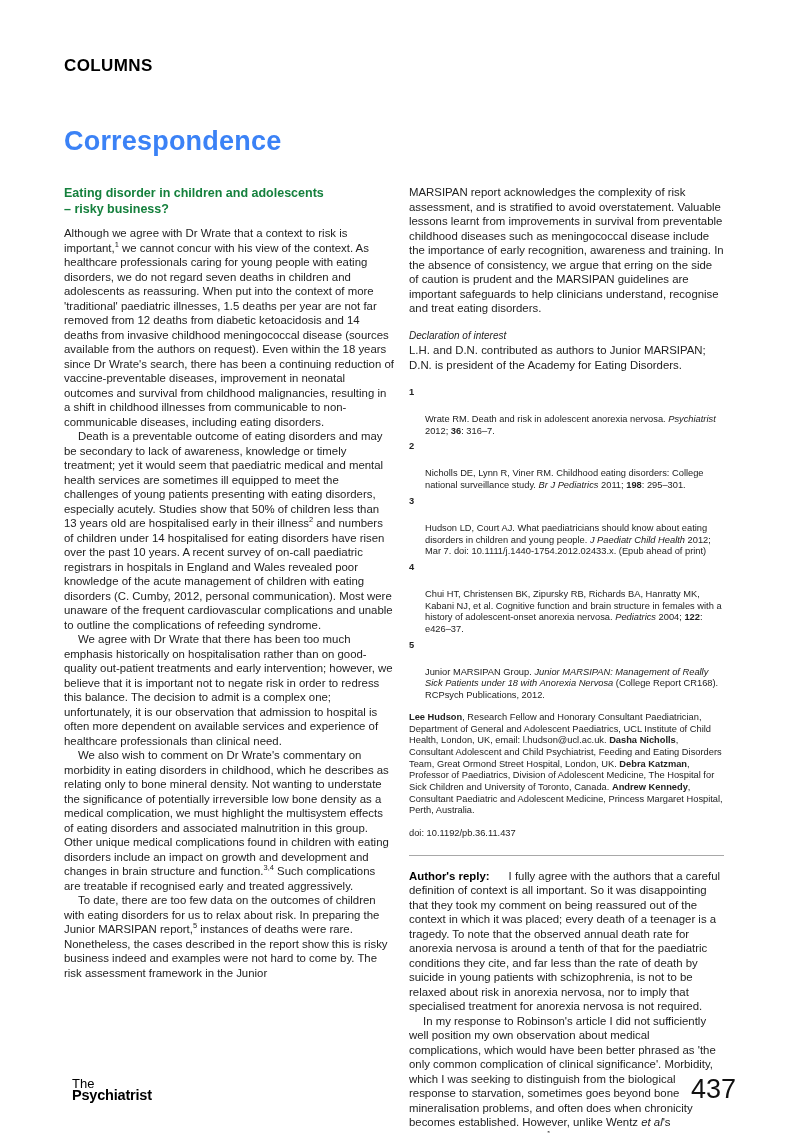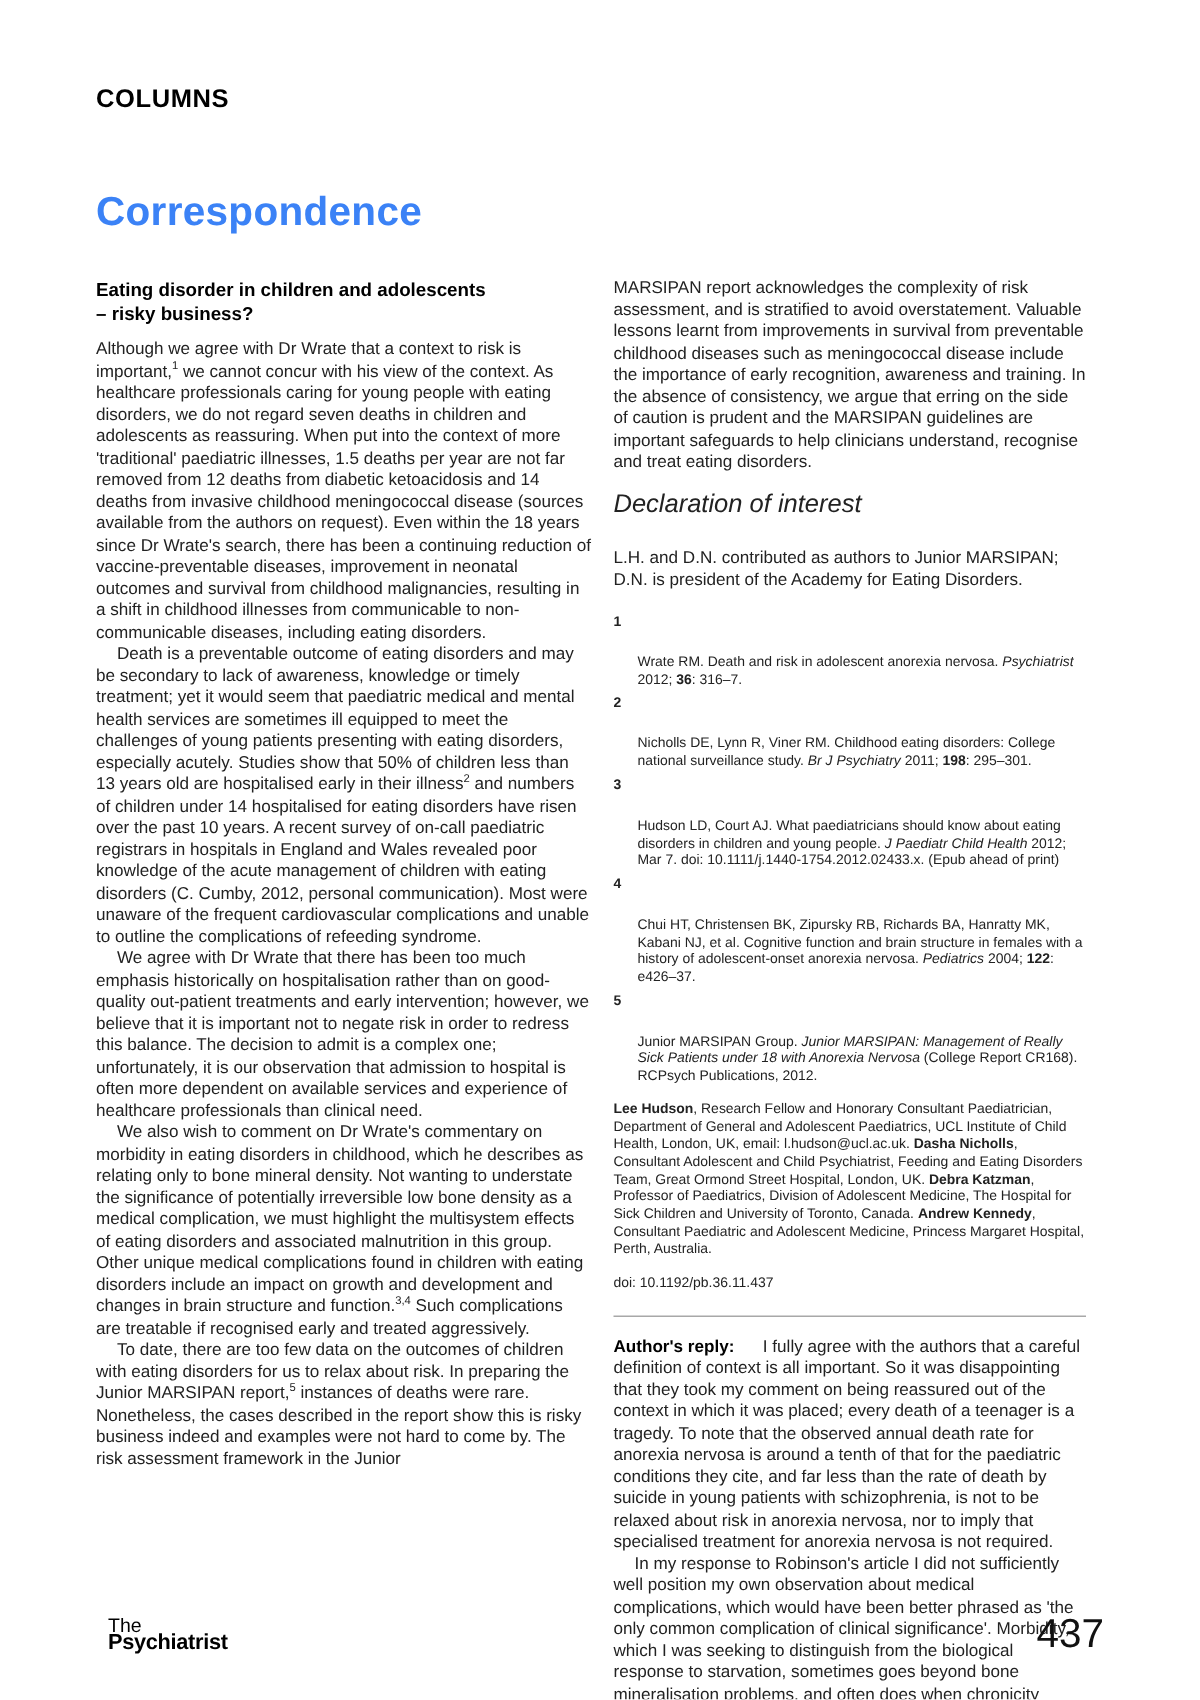--- a/index.html
+++ b/index.html
@@ -8,28 +8,28 @@
     position:relative; width:800px; height:1133px; margin:0 auto;
     background:#ffffff; color:#1c1c1c; overflow:hidden;
     font-family:"Liberation Sans", sans-serif;
   }
   .content { position:absolute; left:64px; right:68px; top:0; }
   .section-label { margin-top:56px; font-size:17px; font-weight:bold; letter-spacing:.4px; color:#000; }
   .page-title { margin-top:50px; font-size:27px; font-weight:bold; color:#3b82f6; letter-spacing:.2px; }
   .columns { display:flex; gap:15px; margin-top:28px; }
   .col-left { width:330px; flex:none; }
   .col-right { width:315px; flex:none; }
-  .letter-title { font-size:12.5px; line-height:16px; font-weight:bold; color:#000000; margin-bottom:9px; }
+  .letter-title { font-size:12.5px; line-height:16px; font-weight:bold; color:#15803d; margin-bottom:9px; }
   p.body { font-size:11.4px; line-height:14.5px; color:#222; }
   p.indent { text-indent:14px; }
   sup { font-size:7.5px; line-height:0; vertical-align:super; }
   .b { font-weight:bold; }
   .i { font-style:italic; }
-  .decl-head { margin-top:13px; font-size:17px; line-height:14.5px; font-style:italic; color:#222; }
-  .decl-text { font-size:11.4px; line-height:14.5px; color:#222;margin-top:22px; }
+  .decl-head { margin-top:13px; font-size:10px; line-height:14.5px; font-style:italic; color:#222; }
+  .decl-text { font-size:11.4px; line-height:14.5px; color:#222; }
   .refs { margin-top:15px; list-style:none; }
   .refs li { display:flex; font-size:9.3px; line-height:11.7px; color:#222; margin-bottom:4px; }
   .ref-num { font-weight:bold; width:16px; flex:none; }
   .ref-text { flex:1;margin-top:27px; }
   .affil { margin-top:10px; font-size:9.3px; line-height:11.7px; color:#222; }
   .doi { margin-top:11px; font-size:9.3px; line-height:11.7px; color:#222; }
   .divider { border:none; border-top:1px solid #a8a8a8; margin:15px 0 13px; }
   .reply-label { font-weight:bold; margin-right:19px; color:#000;text-align:right; }
   .footer { position:absolute; left:72px; right:64px; top:1076px; display:flex; justify-content:space-between; align-items:flex-end; }
   .logo-the { font-size:13px; line-height:8px; color:#000; }
@@ -65,21 +65,21 @@
         <p class="decl-head">Declaration of interest</p>
         <p class="decl-text">L.H. and D.N. contributed as authors to Junior MARSIPAN; D.N. is president of the Academy for Eating Disorders.</p>
 
         <ol class="refs">
           <li>
             <span class="ref-num">1</span>
             <span class="ref-text"><span>Wrate RM. Death and risk in adolescent anorexia nervosa. </span><span class="i">Psychiatrist</span><span> 2012; </span><span class="b">36</span><span>: 316–7.</span></span>
           </li>
           <li>
             <span class="ref-num">2</span>
-            <span class="ref-text"><span>Nicholls DE, Lynn R, Viner RM. Childhood eating disorders: College national surveillance study. </span><span class="i">Br J Psychiatry</span><span> 2011; </span><span class="b">198</span><span>: 295–301.</span></span>
+            <span class="ref-text"><span>Nicholls DE, Lynn R, Viner RM. Childhood eating disorders: College national surveillance study. </span><span class="i">Br J Pediatrics</span><span> 2011; </span><span class="b">198</span><span>: 295–301.</span></span>
           </li>
           <li>
             <span class="ref-num">3</span>
             <span class="ref-text"><span>Hudson LD, Court AJ. What paediatricians should know about eating disorders in children and young people. </span><span class="i">J Paediatr Child Health</span><span> 2012; Mar 7. doi: 10.1111/j.1440-1754.2012.02433.x. (Epub ahead of print)</span></span>
           </li>
           <li>
             <span class="ref-num">4</span>
             <span class="ref-text"><span>Chui HT, Christensen BK, Zipursky RB, Richards BA, Hanratty MK, Kabani NJ, et al. Cognitive function and brain structure in females with a history of adolescent-onset anorexia nervosa. </span><span class="i">Pediatrics</span><span> 2004; </span><span class="b">122</span><span>: e426–37.</span></span>
           </li>
           <li>

